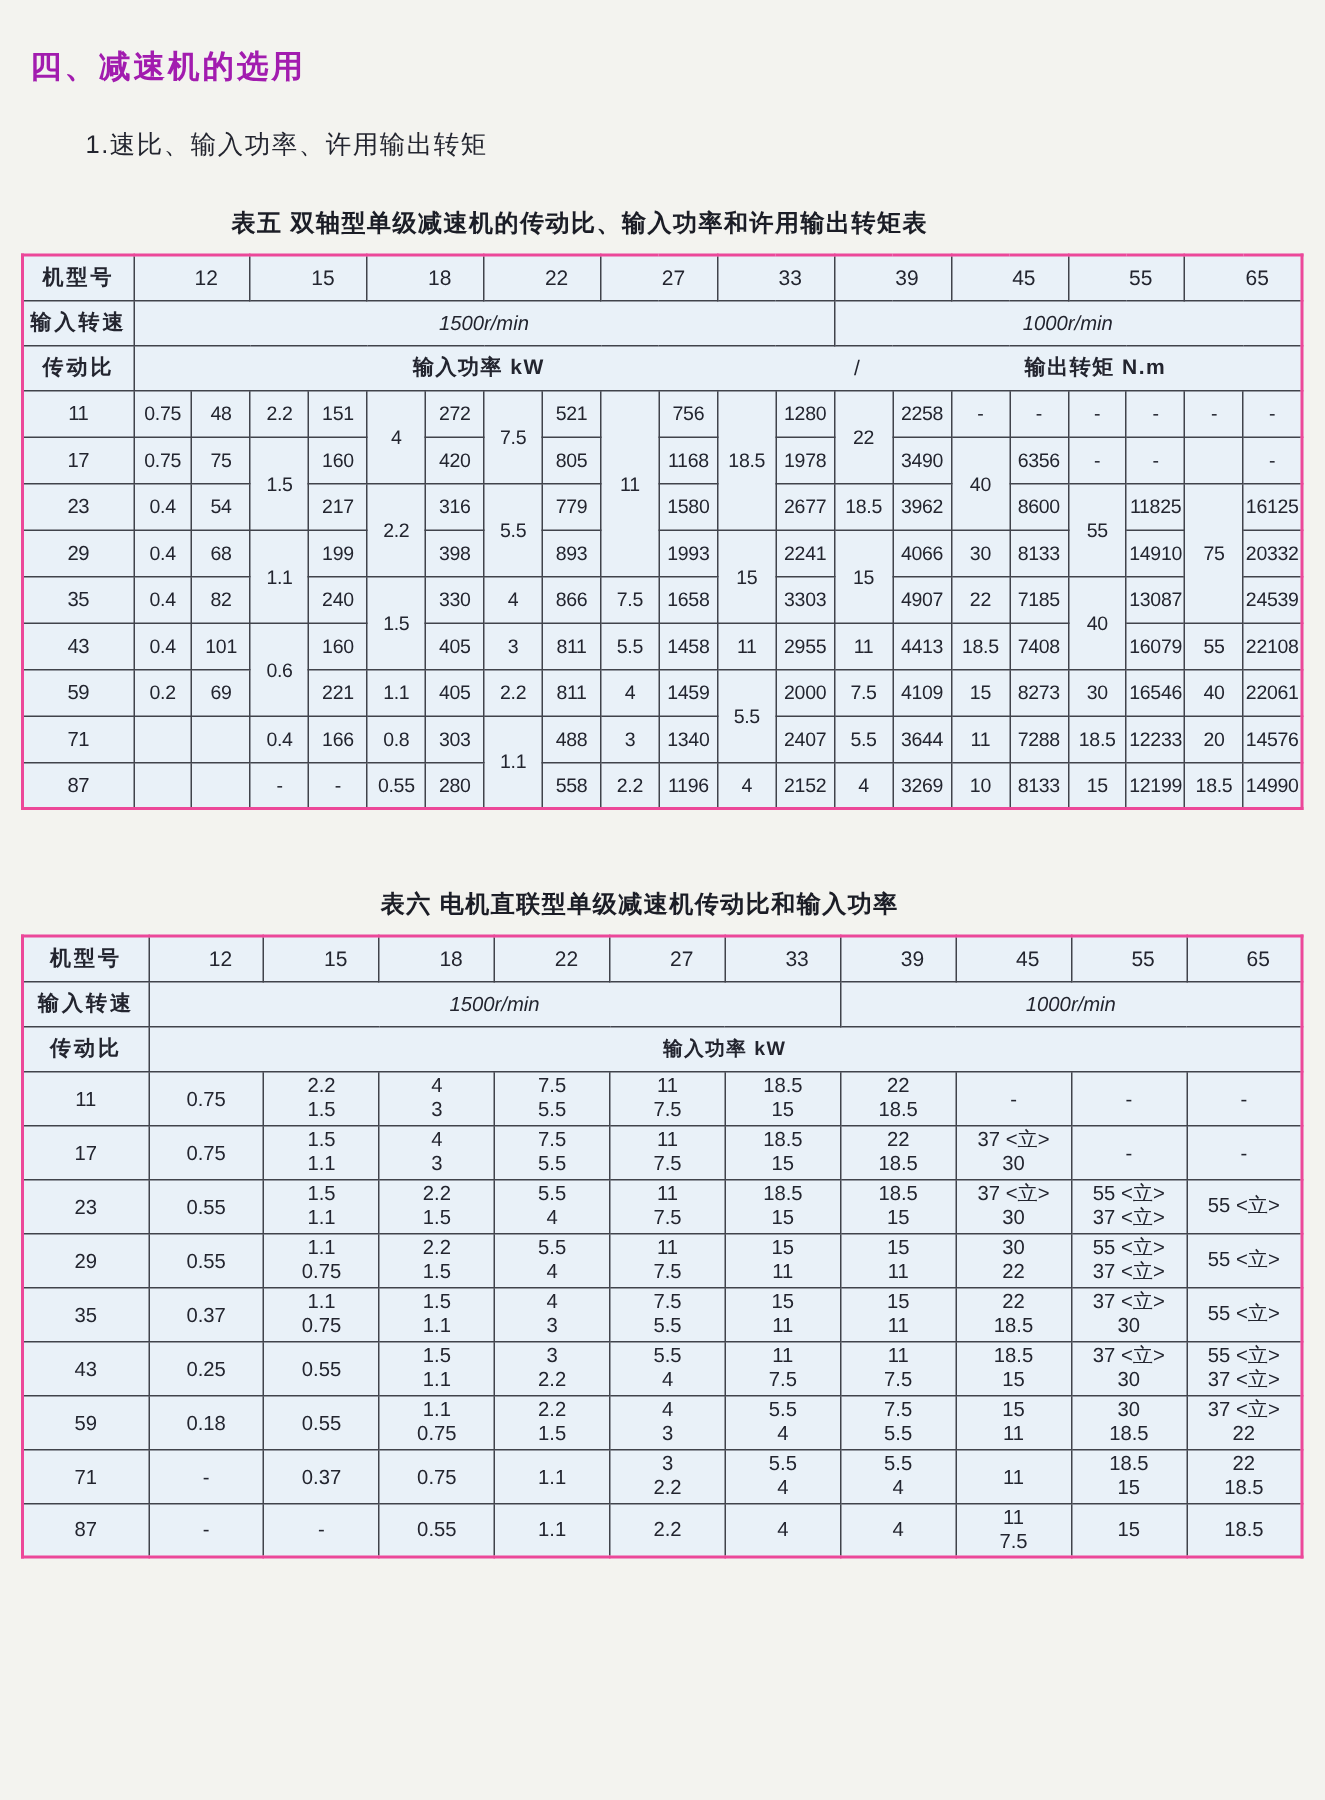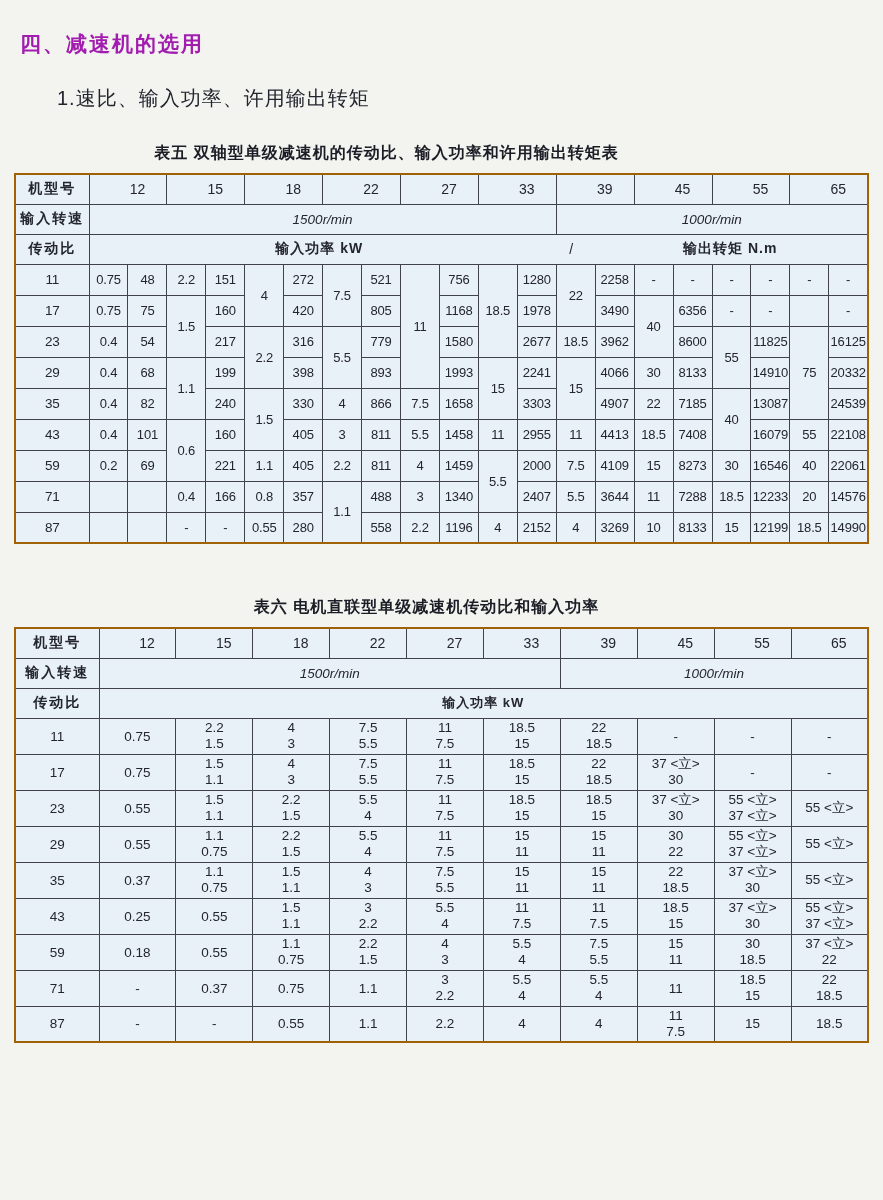--- a/index.html
+++ b/index.html
@@ -11,34 +11,34 @@
     color: #22242e;
   }
   .page { position: relative; width: 883px; height: 1200px; overflow: hidden; }
 
   .heading {
     margin: 0; padding: 30px 0 0 20px;
     font-size: 21px; font-weight: bold; letter-spacing: 2px; color: #a21caf;
   }
   .subheading {
     margin: 0; padding: 27px 0 0 57px;
-    font-size: 20px; font-weight: normal; letter-spacing: 1px; color: #23252f;
+    font-size: 17px; font-weight: normal; letter-spacing: 1px; color: #23252f;
   }
   .tcaption {
     text-align: center; font-size: 16px; font-weight: bold;
     letter-spacing: 1px; color: #1b1d26;
   }
   .cap5 { padding-top: 31px; transform: translateX(-55px); }
   .cap6 { padding-top: 53px; transform: translateX(-15px); }
 
   table.dtable {
     border-collapse: collapse; table-layout: fixed;
     width: 855px; margin: 9px 0 0 14px;
     background: #e9f1f8;
-    border: 2px solid #a16207;
+    border: 2px solid #ec4899;
   }
   .dtable td {
     border: 1px solid #40434b;
     text-align: center; vertical-align: middle;
     padding: 0 1px; overflow: hidden;
     font-size: 13px; color: #23252f;
   }
   .t5 tr.hrow td { height: 30px; }
   .t5 tbody.body td { height: 31px; letter-spacing: -0.2px; }
   .t6 tr.hrow td { height: 30px; }
@@ -242,21 +242,21 @@
           <td>40</td>
           <td>22061</td>
         </tr>
         <tr>
           <td class="ratio">71</td>
           <td></td>
           <td></td>
           <td>0.4</td>
           <td>166</td>
           <td>0.8</td>
-          <td>357</td>
+          <td>303</td>
           <td rowspan="2">1.1</td>
           <td>488</td>
           <td>3</td>
           <td>1340</td>
           <td>2407</td>
           <td>5.5</td>
           <td>3644</td>
           <td>11</td>
           <td>7288</td>
           <td>18.5</td>

